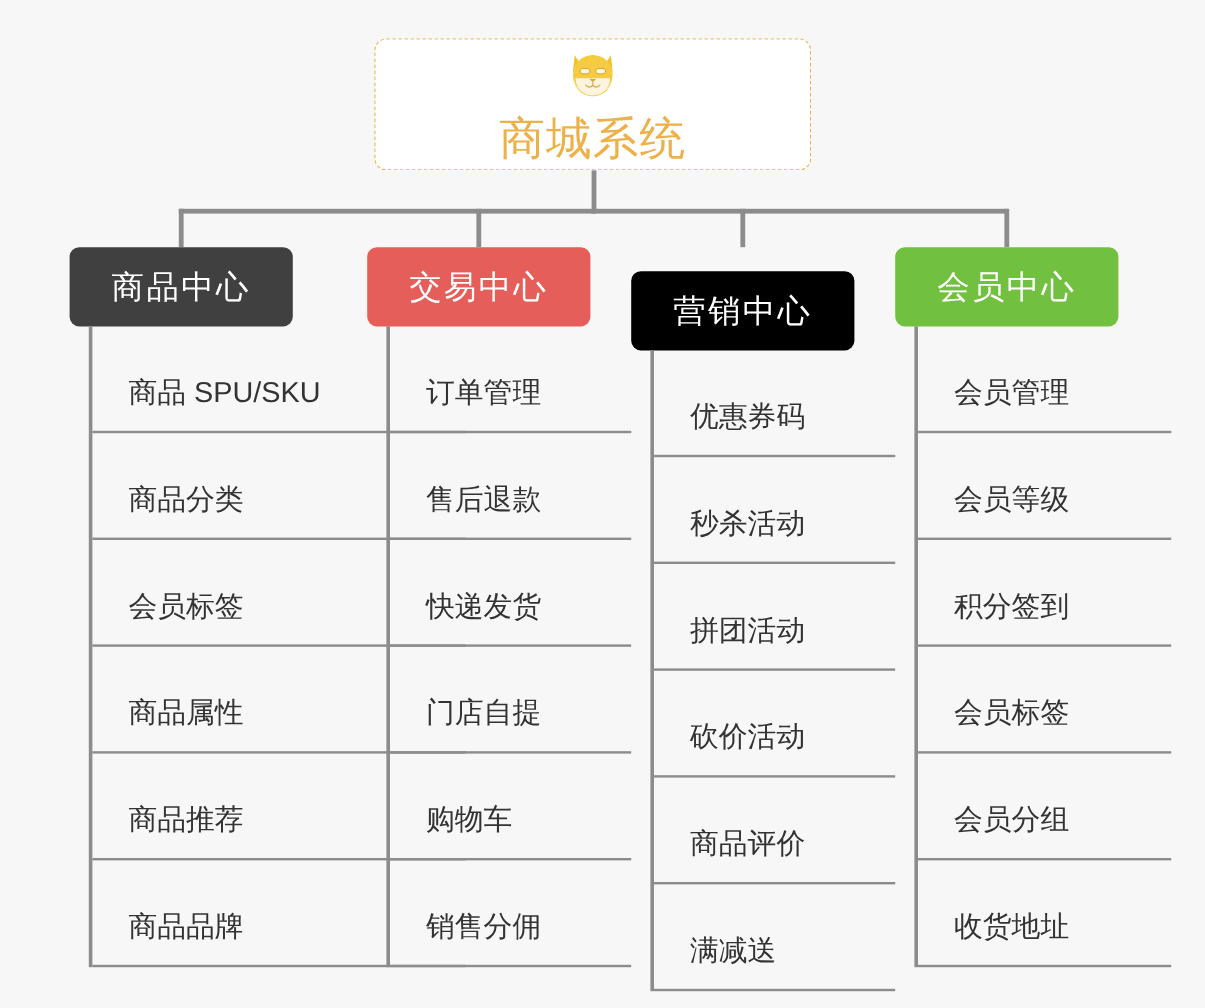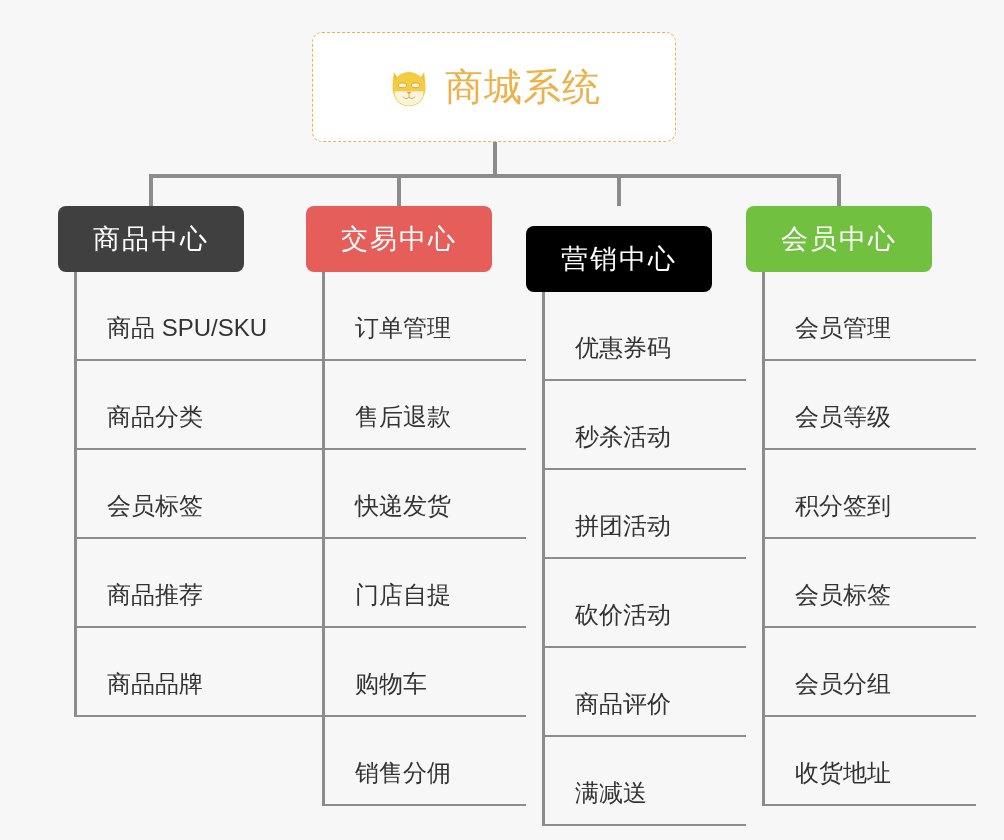--- a/index.html
+++ b/index.html
@@ -28,20 +28,21 @@
     width: 364px;
     height: 110px;
     box-sizing: border-box;
     background: #ffffff;
     border: 1px dashed #e8b44a;
     border-radius: 10px;
     display: flex;
     align-items: center;
     justify-content: center;
     gap: 14px;
+    flex-direction: column;
   }
   .root-title {
     font-size: 38px;
     color: #edb14a;
     letter-spacing: 1px;
     line-height: 1;
     white-space: nowrap;
   }
   .shiba-icon {
     width: 44px;
@@ -169,20 +170,23 @@
       <div class="leaf-item">
           <span class="leaf-label">商品 SPU/SKU</span>
         </div>
       <div class="leaf-item">
           <span class="leaf-label">商品分类</span>
         </div>
       <div class="leaf-item">
           <span class="leaf-label">会员标签</span>
         </div>
       <div class="leaf-item">
+          <span class="leaf-label">商品属性</span>
+        </div>
+      <div class="leaf-item">
           <span class="leaf-label">商品推荐</span>
         </div>
       <div class="leaf-item">
           <span class="leaf-label">商品品牌</span>
         </div>
     </div>
   </div>
 
   <div class="column c1">
     <div class="cat-header red">

